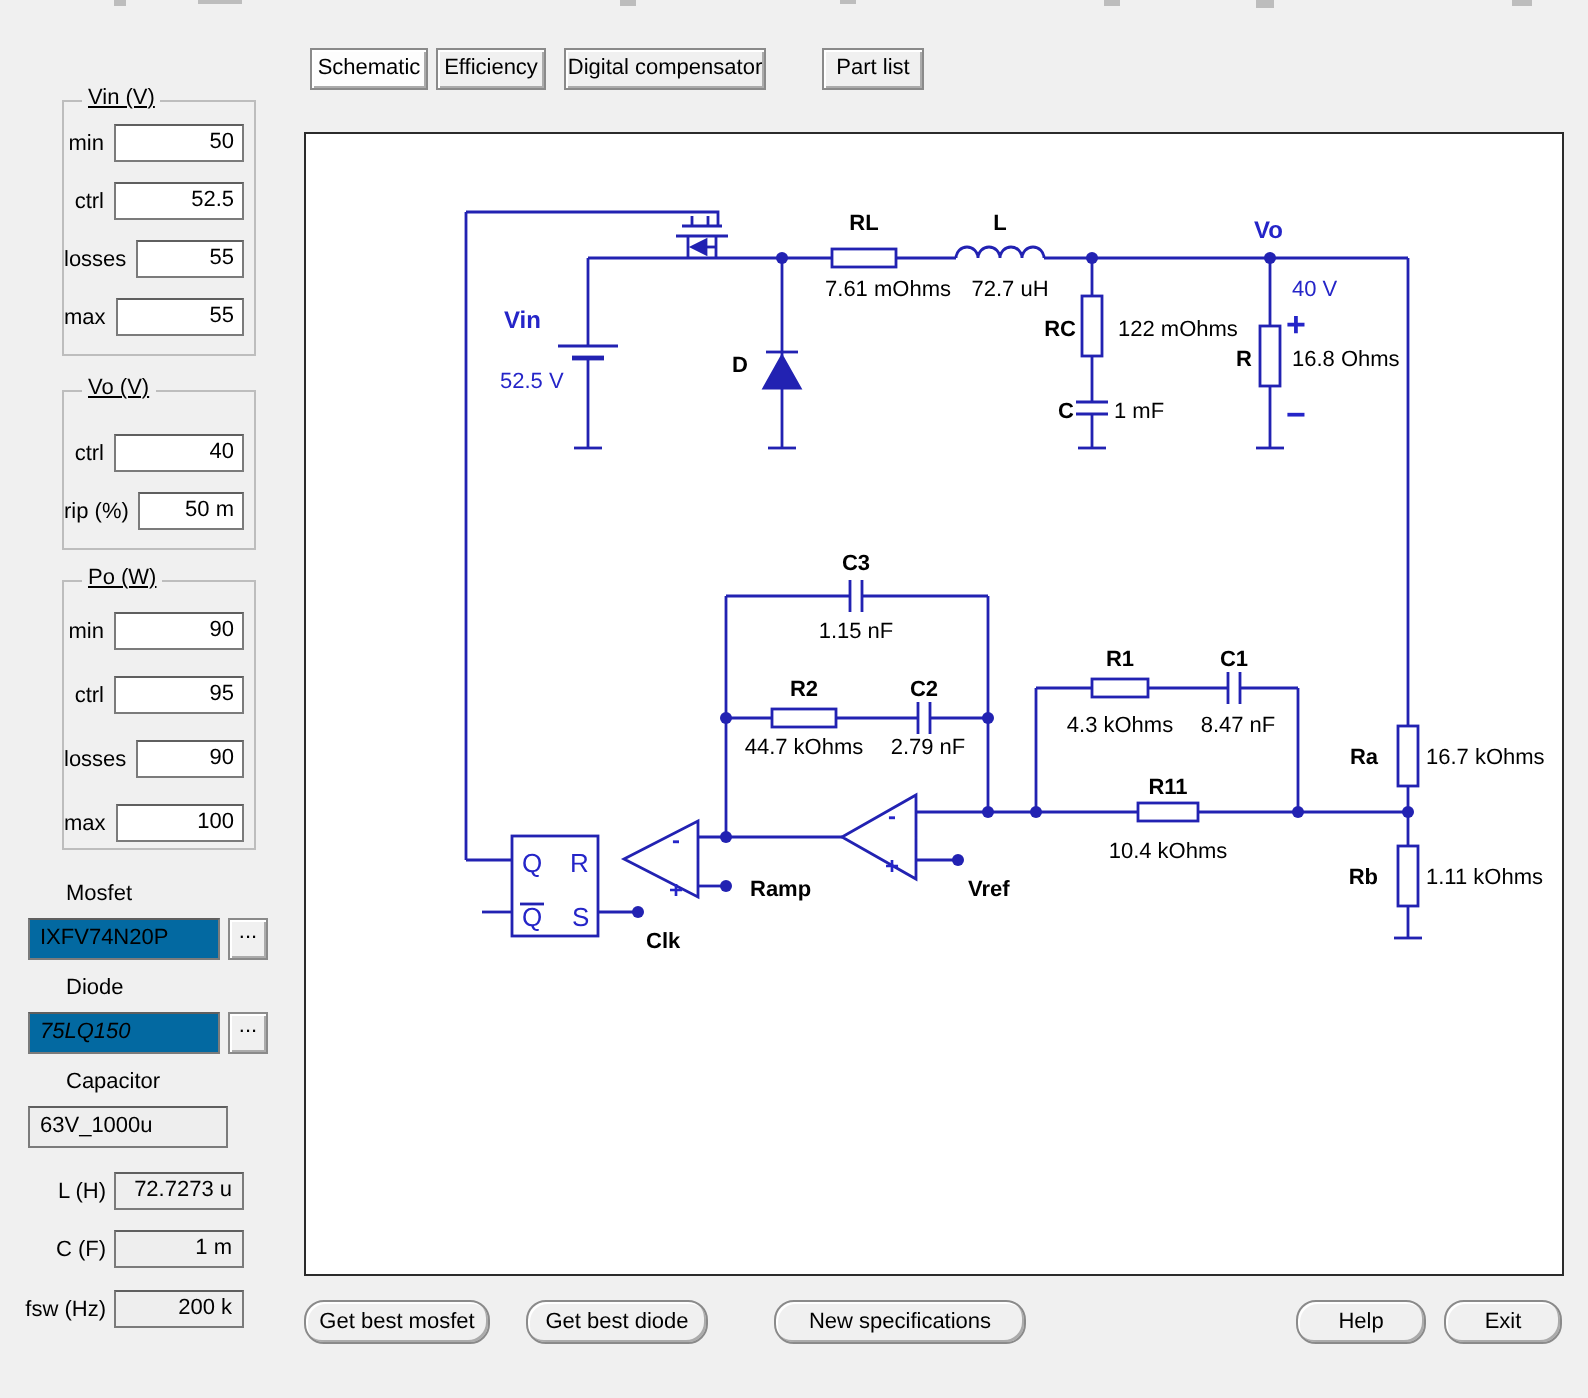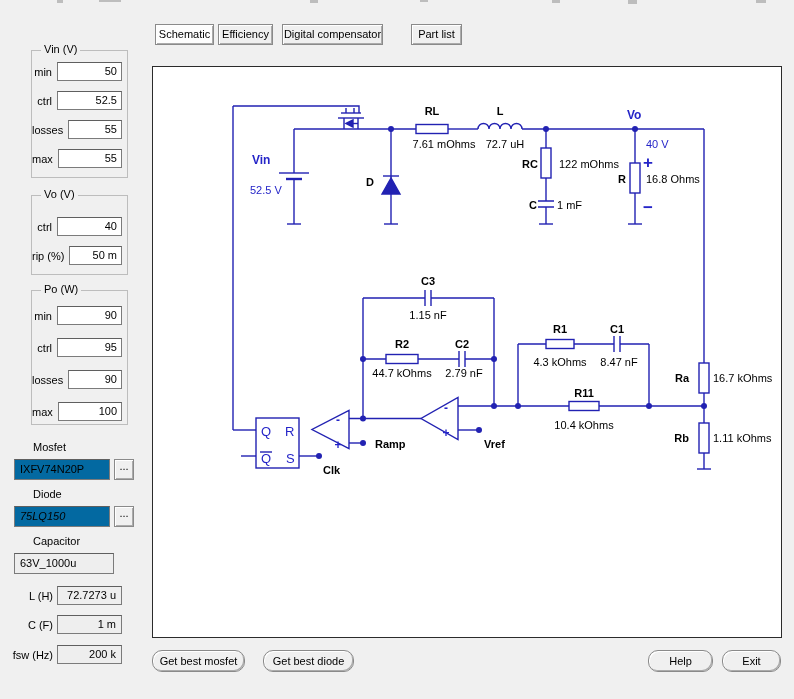--- a/index.html
+++ b/index.html
@@ -4,21 +4,21 @@
 <style>
   html,body{margin:0;padding:0;}
   body{font-family:"Liberation Sans", sans-serif;}
   #app{position:relative;width:794px;height:699px;background:#f0f0f0;overflow:hidden;}
   .titlebar{position:absolute;left:0;top:0;width:794px;height:27px;background:#ffffff;border-bottom:1px solid #dcdcdc;}
   .title{position:absolute;left:10px;top:5px;font-size:13px;color:#8f8f8f;}
   .closebtn{position:absolute;left:773px;top:4px;width:20px;height:21px;background:#e3e3e3;color:#fafafa;font-size:11px;text-align:center;line-height:21px;}
   .topmark{position:absolute;top:0;background:#bdbdbd;}
   
   .grp{position:absolute;left:31px;width:97px;border:1px solid #bdbdbd;box-sizing:border-box;background:#f0f0f0;}
-  .grp-title{position:absolute;top:-8px;left:9px;background:#f0f0f0;padding:0 3px;font-size:11px;color:#000;}
+  .grp-title{position:absolute;top:-8px;left:9px;background:#f0f0f0;padding:0 3px;font-size:11px;color:#000;text-decoration:underline;}
   .row{display:flex;justify-content:flex-end;align-items:center;gap:5px;padding-right:5px;margin-bottom:10px;}
   .grp.vin{padding-top:11px;}
   .grp.vo{padding-top:21px;}
   .grp.po{padding-top:15px;}
   .grp.po .row{margin-bottom:13px;}
   .rlab{font-size:11px;color:#000;white-space:nowrap;}
   .fld{box-sizing:border-box;width:65px;height:19px;background:#fff;border:1px solid #7b7b7b;border-top-color:#5f5f5f;font-size:11px;line-height:17px;text-align:right;padding:0 4px;overflow:hidden;}
   .plabel{position:absolute;font-size:11px;color:#000;}
   .pfld{position:absolute;box-sizing:border-box;height:21px;background:#0369a1;border:1px solid #7b7b7b;border-top-color:#5f5f5f;font-size:11px;line-height:19px;padding:0 5px;}
   .pfld.ro{background:#eeeeee;}
@@ -276,16 +276,17 @@
         <text x="293" y="345" font-size="12" font-weight="bold" text-anchor="middle">-</text>
         <text x="293" y="370" font-size="12" font-weight="bold" text-anchor="middle">+</text>
         <text x="185" y="357" font-size="12" font-weight="bold" text-anchor="middle">-</text>
         <text x="185" y="382" font-size="12" font-weight="bold" text-anchor="middle">+</text>
       </g>
     </svg>
   </div>
 
   <div class="btn btnrow" style="left:152px;top:650px;width:93px;height:22px;">Get best mosfet</div>
   <div class="btn btnrow" style="left:263px;top:650px;width:91px;height:22px;">Get best diode</div>
+  <div class="btn btnrow" style="left:387px;top:650px;width:126px;height:22px;">New specifications</div>
   <div class="btn btnrow" style="left:648px;top:650px;width:65px;height:22px;">Help</div>
   <div class="btn btnrow" style="left:722px;top:650px;width:59px;height:22px;">Exit</div>
 
 </div>
 
 </body></html>

